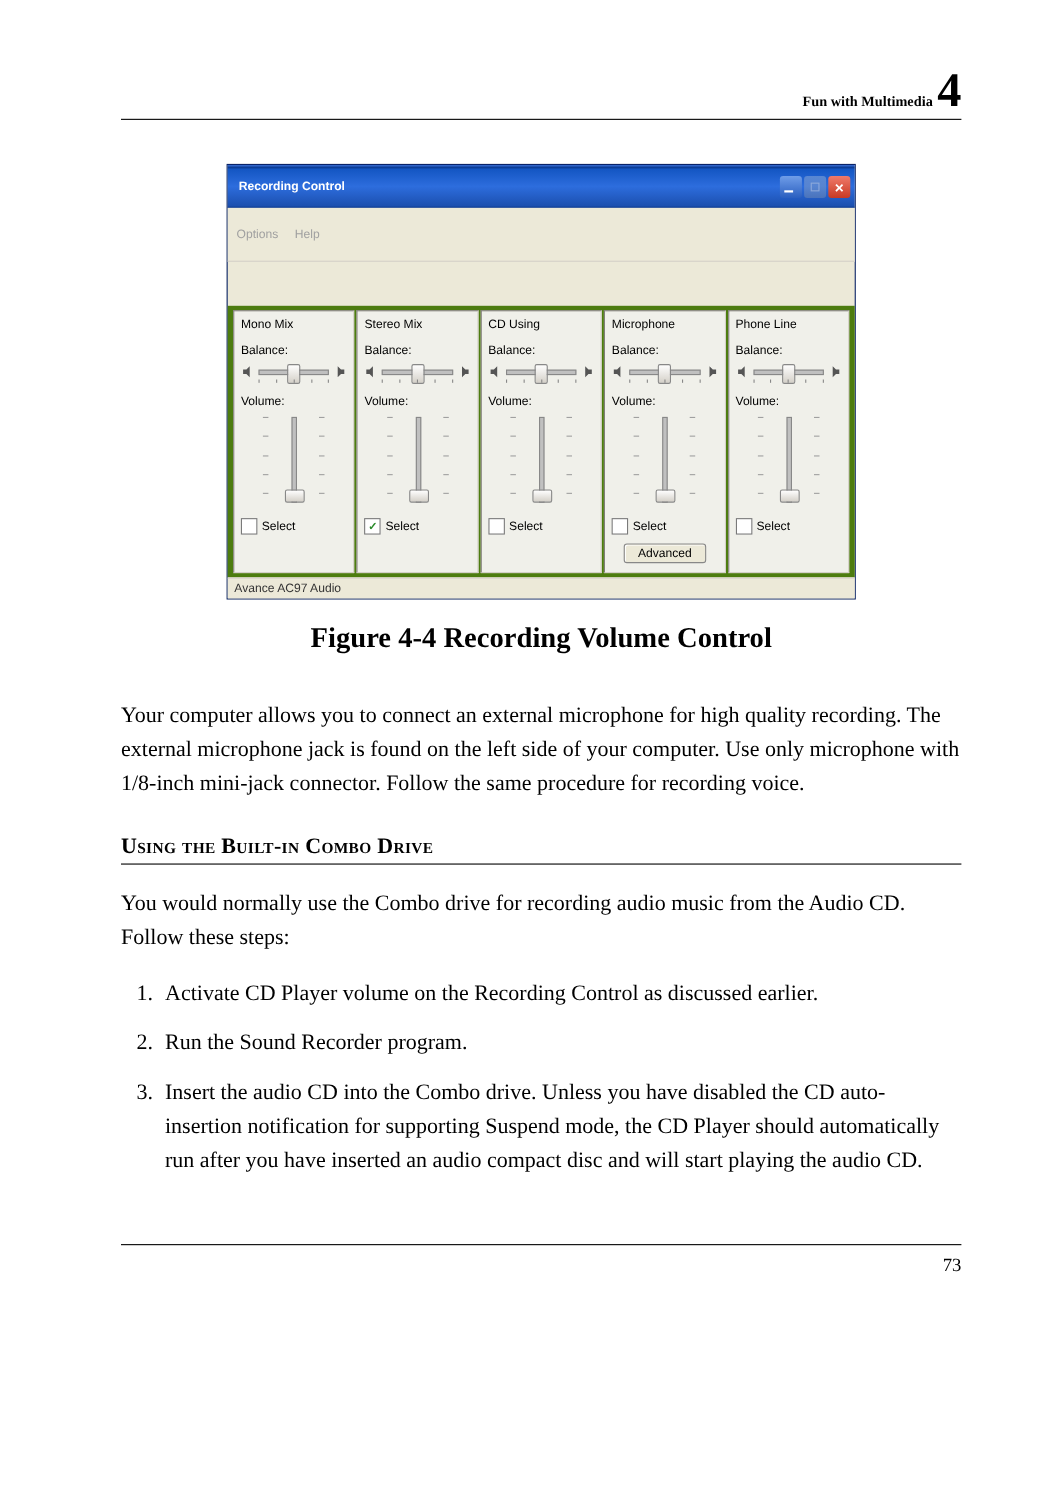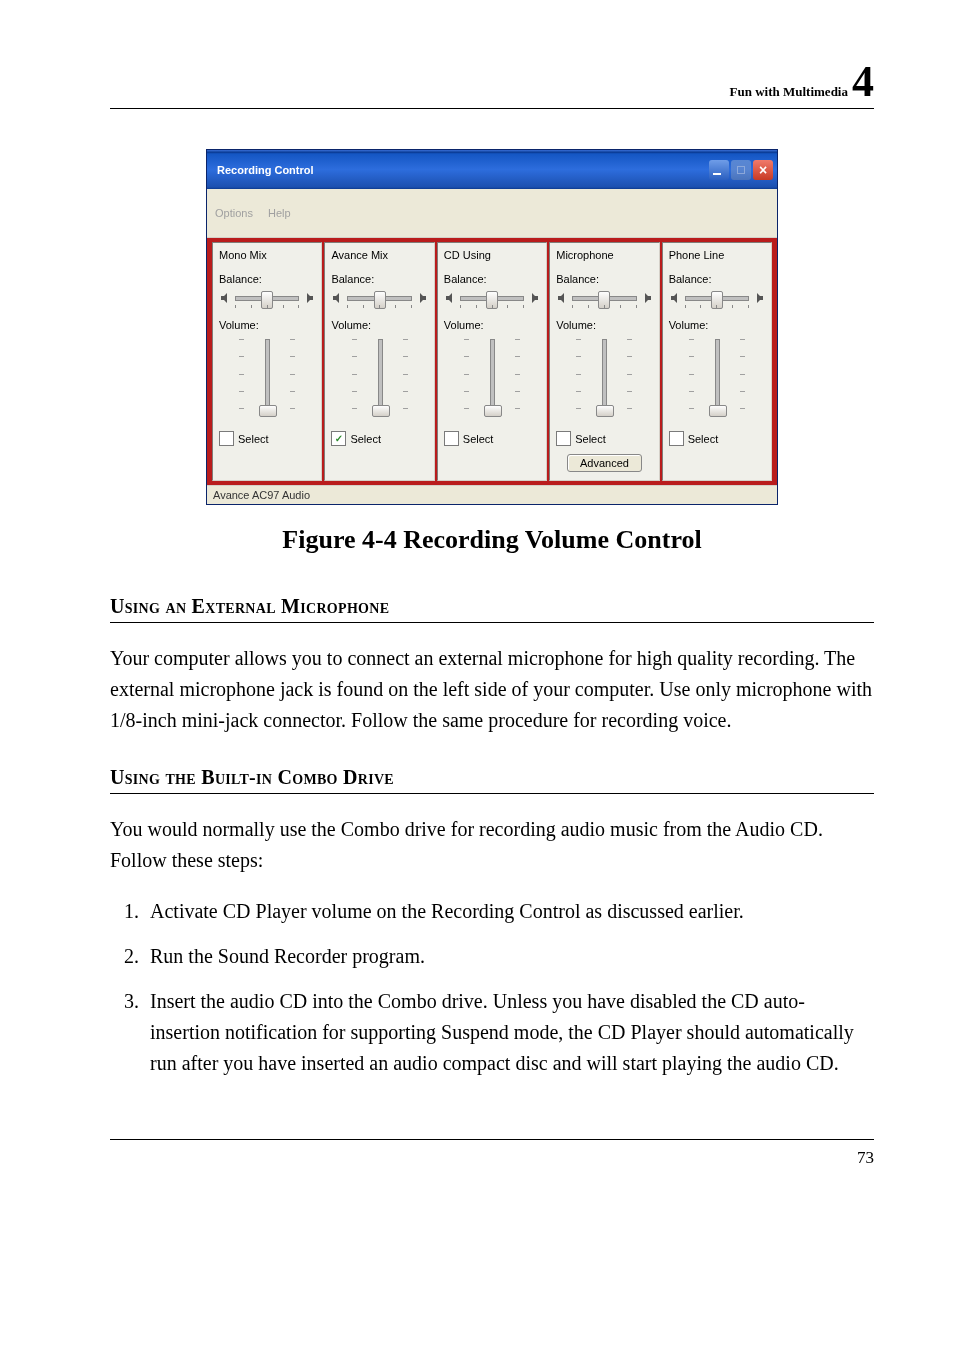--- a/index.html
+++ b/index.html
@@ -74,23 +74,24 @@
   .win-btn.max span { width:8px; height:8px; border:1.5px solid #ddd; display:block; box-sizing:border-box; }
   .menubar {
     background:#ece9d8;
     padding: 18px 8px;
     color:#a0a0a0;
     border-bottom:1px solid #d4d0c8;
   }
   .menubar span { margin-right:12px; }
   .columns {
     display:flex;
-    background:#b91c1c;
+    background:#4d7c0f;
     padding:4px;
     gap:0;
+    margin-top:40px;
   }
   .col {
     flex:1;
     border:1px inset #d4d0c8;
     padding:6px 6px 8px 6px;
     margin:0 1px;
     background:#f0f0ea;
     display:flex;
     flex-direction:column;
     align-items:stretch;
@@ -290,21 +291,21 @@
               <i></i>
               <i></i>
             </div>
           </div>
           <div class="checkbox-row">
             <span class="chk"></span>
             <span>Select</span>
           </div>
         </div>
         <div class="col">
-          <div class="col-title">Avance Mix</div>
+          <div class="col-title">Stereo Mix</div>
           <div class="lbl">Balance:</div>
           <div class="balance-row">
             <span class="spk-ico">
               <svg viewBox="0 0 12 12">
                 <polygon points="2,4 5,4 8,1 8,11 5,8 2,8" fill="#555"></polygon>
               </svg>
             </span>
             <div class="h-slider">
               <div class="h-track"></div>
               <div class="h-thumb"></div>
@@ -504,21 +505,20 @@
             <span class="chk"></span>
             <span>Select</span>
           </div>
         </div>
       </div>
     <div class="statusbar">Avance AC97 Audio</div>
   </div>
 
   <div class="figure-caption">Figure 4-4 Recording Volume Control</div>
 
-  <div class="section-heading">Using an External Microphone</div>
   <div class="body-text">Your computer allows you to connect an external microphone for high quality recording. The external microphone jack is found on the left side of your computer. Use only microphone with 1/8-inch mini-jack connector. Follow the same procedure for recording voice.</div>
 
   <div class="section-heading">Using the Built-in Combo Drive</div>
   <div class="body-text">You would normally use the Combo drive for recording audio music from the Audio CD. Follow these steps:</div>
   <ol class="steps">
     <li>Activate CD Player volume on the Recording Control as discussed earlier.</li>
     <li>Run the Sound Recorder program.</li>
     <li>Insert the audio CD into the Combo drive. Unless you have disabled the CD auto-insertion notification for supporting Suspend mode, the CD Player should automatically run after you have inserted an audio compact disc and will start playing the audio CD.</li>
   </ol>
 

